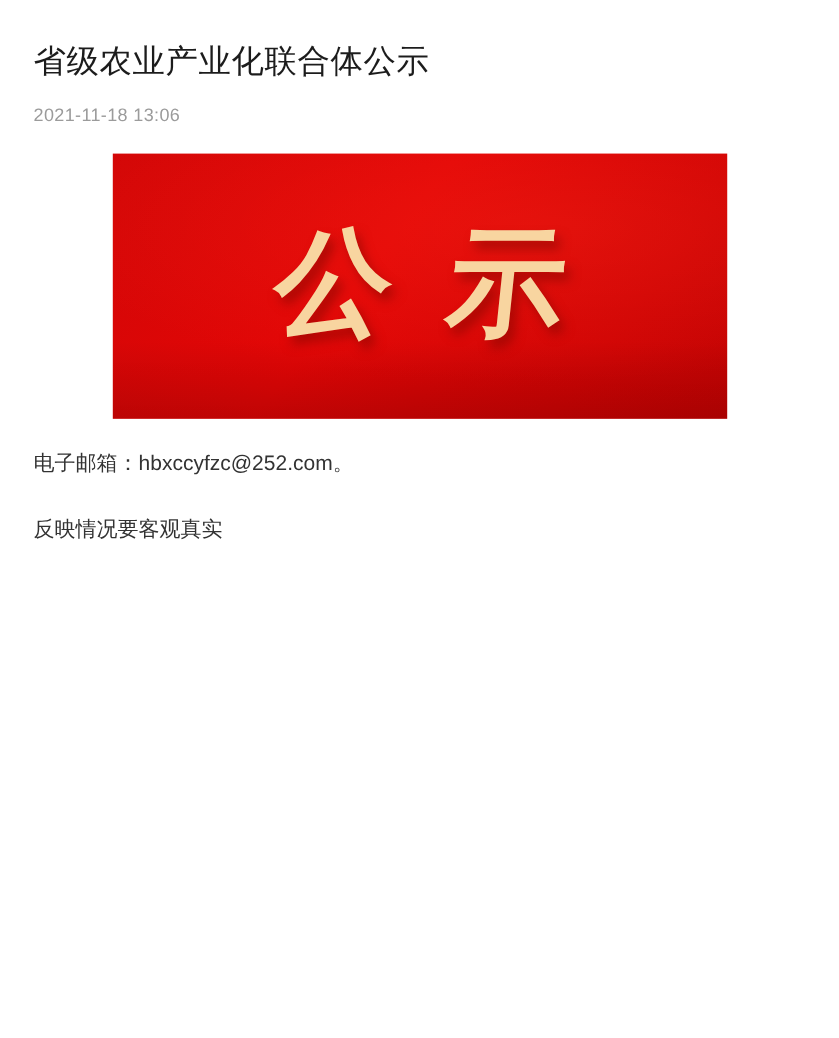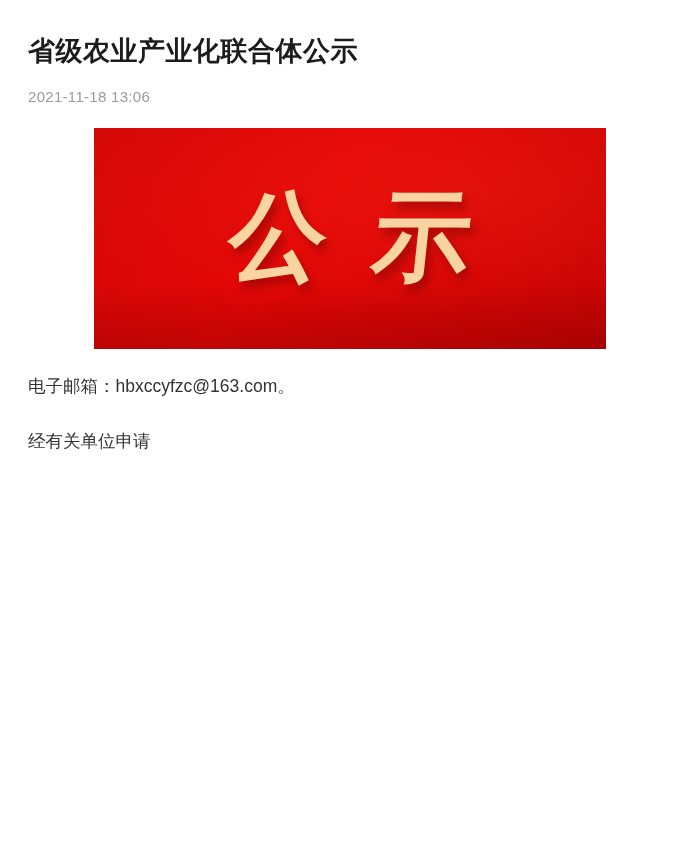--- a/index.html
+++ b/index.html
@@ -16,21 +16,21 @@
     width: 699px;
     box-sizing: border-box;
     padding: 0 27px 13px 28px;
     background: #ffffff;
   }
   .article-title {
     margin: 0;
     padding-top: 36px;
     font-size: 27px;
     line-height: 30px;
-    font-weight: 700;
+    font-weight: 400;
     color: #1c1c1c;
     letter-spacing: 0.5px;
   }
   .publish-time {
     margin-top: 22px;
     font-size: 15px;
     color: #9b9b9b;
     letter-spacing: 0.3px;
   }
   .banner {
@@ -85,19 +85,19 @@
   <h1 class="article-title">省级农业产业化联合体公示</h1>
 
   <div class="publish-time">2021-11-18 13:06</div>
 
   <div class="banner">
     <span class="banner-text">公示</span>
   </div>
 
 
 
-  <p class="para single">电子邮箱：hbxccyfzc@163.com。</p>
+  <p class="para single">电子邮箱：hbxccyfzc@252.com。</p>
 
 
-  <p class="para single">经有关单位申请</p>
+  <p class="para single">反映情况要客观真实</p>
 
 
 </div>
 
 </body></html>

